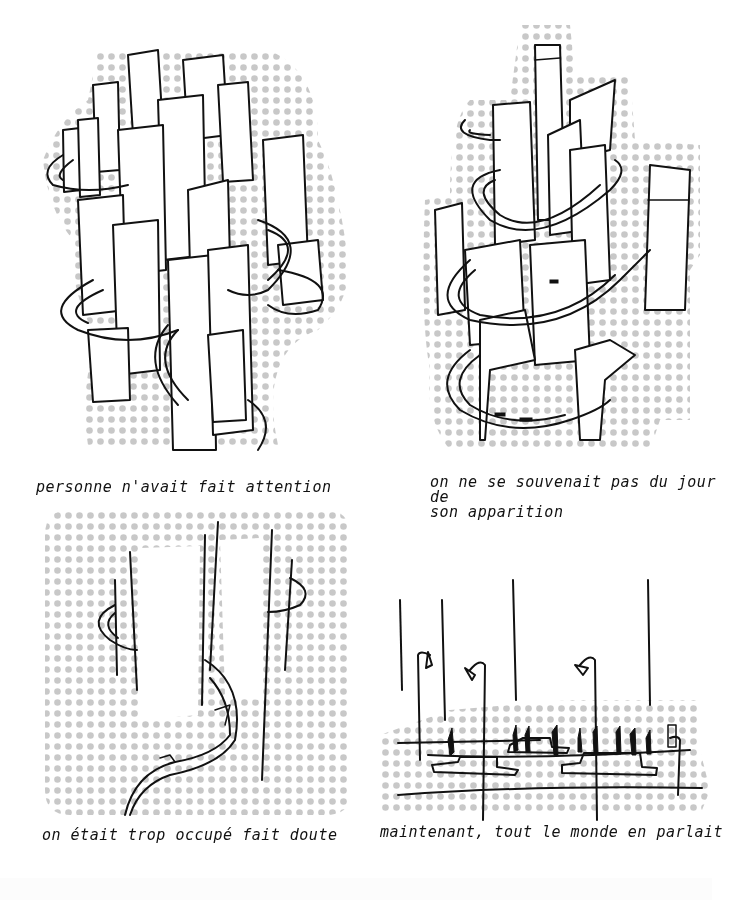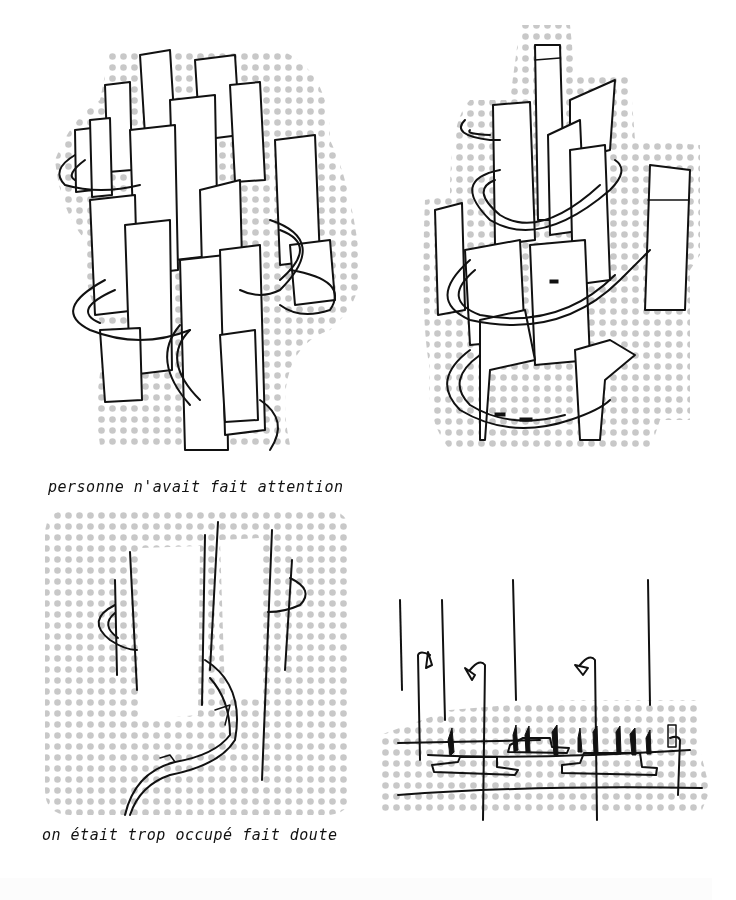--- a/index.html
+++ b/index.html
@@ -18,21 +18,21 @@
     position: absolute; left: 0; top: 878px; width: 712px; height: 22px; background: #fcfcfc;
   }
   .ink { fill: none; stroke: #111; stroke-width: 2; stroke-linecap: round; stroke-linejoin: round; }
   .ink-thin { fill: none; stroke: #111; stroke-width: 1.5; stroke-linecap: round; stroke-linejoin: round; }
   .fillw { fill: #fff; stroke: #111; stroke-width: 2; stroke-linejoin: round; }
   .blk { fill: #111; stroke: #111; stroke-width: 1; }
 </style>
 </head>
 <body>
 
-<div class="panel" style="left:30px;top:40px;width:340px;height:420px;">
+<div class="panel" style="left:18px;top:40px;width:340px;height:420px;">
   <svg width="340" height="420">
     <defs>
       <pattern id="dots" x="0" y="0" width="11" height="11" patternUnits="userSpaceOnUse">
         <circle cx="5.5" cy="5.5" r="3.3" fill="#c8c8c8"></circle>
       </pattern>
     </defs>
     <path d="M80 10 L250 10 Q300 30 300 100 Q320 140 330 220 Q335 260 300 290 Q270 300 260 330 Q250 360 260 405 L70 405 Q60 350 80 300 Q50 250 55 200 Q30 170 25 120 Q40 80 70 60 Z" fill="url(#dots)"></path>
 
     <g>
       <path class="fillw" d="M110 15 L140 10 L145 90 L115 95 Z"></path>
@@ -95,20 +95,22 @@
       <path class="ink" d="M85 160 Q60 170 90 195 Q130 220 190 165"></path>
       <path class="ink" d="M60 240 Q15 280 60 300 Q150 320 210 260 Q230 240 240 230"></path>
       <path class="ink" d="M65 250 Q30 280 70 295 Q150 310 205 255"></path>
       <path class="ink" d="M60 330 Q20 360 50 390 Q100 420 160 400 Q190 390 200 380"></path>
       <path class="ink" d="M70 335 Q35 360 60 385 Q100 410 155 395"></path>
       <rect class="blk" x="85" y="393" width="10" height="3"></rect>
       <rect class="blk" x="110" y="398" width="12" height="3"></rect>
       <rect class="blk" x="140" y="260" width="8" height="3"></rect>
     </g>
   </svg>
+  <div class="caption" style="left:20px;top:455px;">on ne se souvenait pas du jour de
+son apparition</div>
 </div>
 
 <div class="panel" style="left:30px;top:510px;width:340px;height:310px;">
   <svg width="340" height="310">
     <path d="M40 0 L295 0 Q320 0 320 25 L320 285 Q320 305 295 305 L40 305 Q15 305 15 280 L15 25 Q15 0 40 0 Z" fill="url(#dots)"></path>
     <path d="M110 38 L170 36 L168 205 L110 210 Z" fill="#fff"></path>
     <path d="M190 30 L230 28 L230 190 L195 185 Z" fill="#fff"></path>
     <g>
       <path class="ink" d="M85 70 L87 165"></path>
       <path class="ink" d="M100 42 L107 180"></path>
@@ -162,15 +164,16 @@
     </g>
     <g>
       <path class="ink" d="M18 183 L160 180"></path>
       <path class="ink" d="M48 195 Q150 200 310 190"></path>
       <path class="ink" d="M18 235 Q150 225 322 228"></path>
       <path class="ink" d="M130 185 L143 178 L170 178 L172 187 L189 188 L187 193 L128 192 Z"></path>
       <path class="ink" d="M52 205 L78 202 L80 197 L117 197 L117 207 L138 210 L135 215 L54 212 Z"></path>
       <path class="ink" d="M182 205 L200 203 L204 193 L260 193 L262 207 L277 208 L276 215 L182 213 Z"></path>
     </g>
   </svg>
+  <div class="caption" style="left:0px;top:265px;">maintenant, tout le monde en parlait</div>
 </div>
 
 <div class="footer-band"></div>
 
 </body></html>

